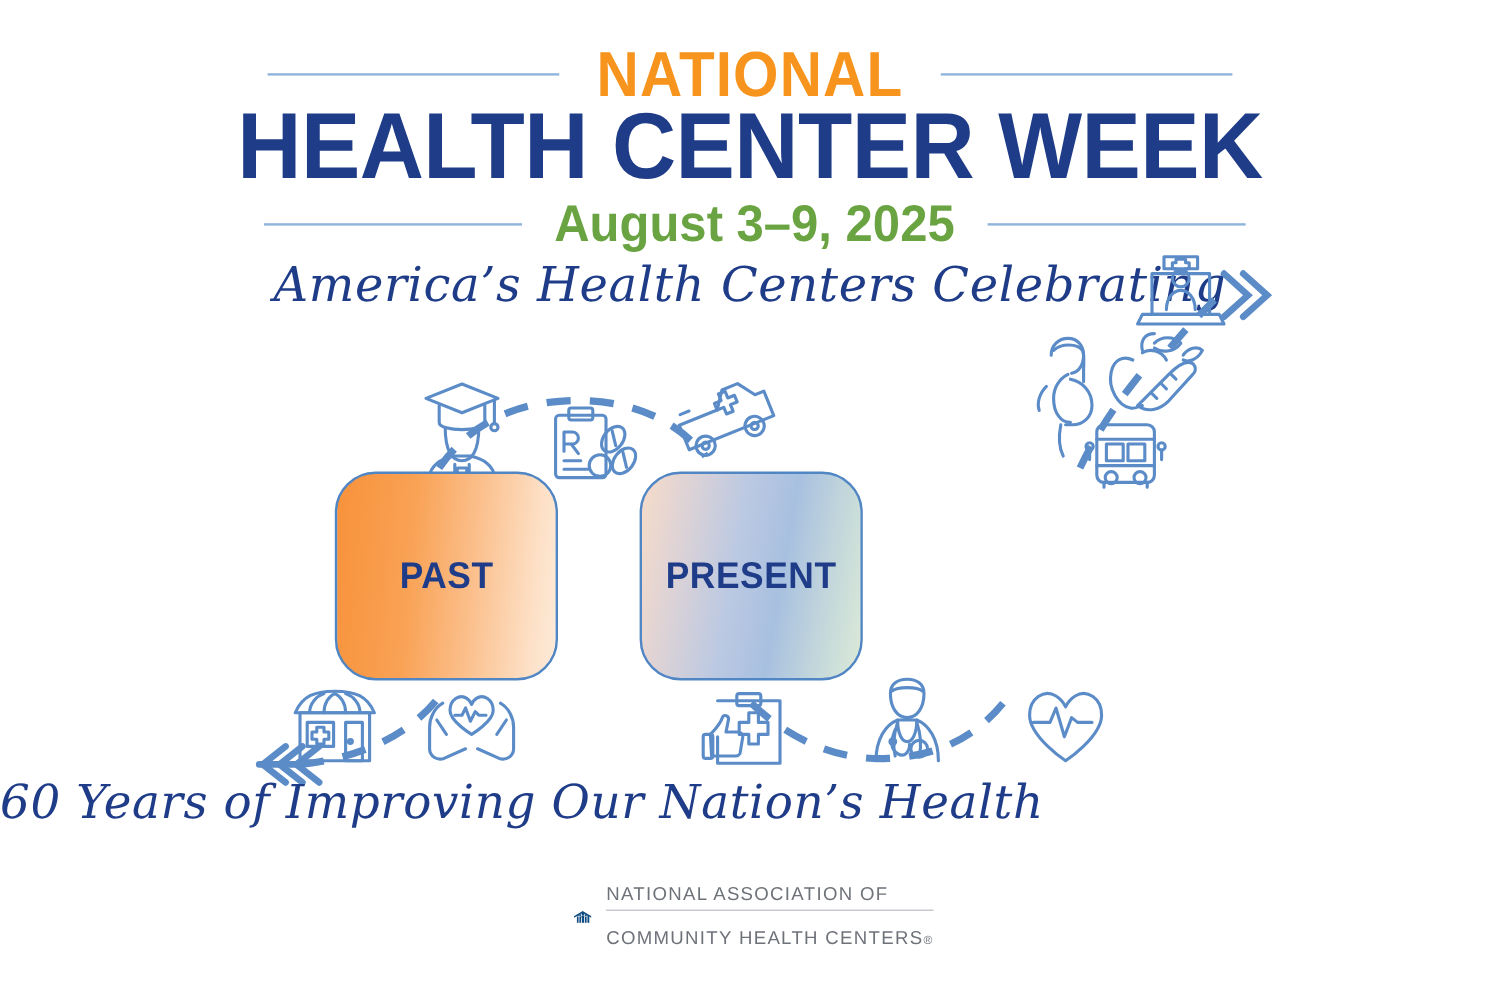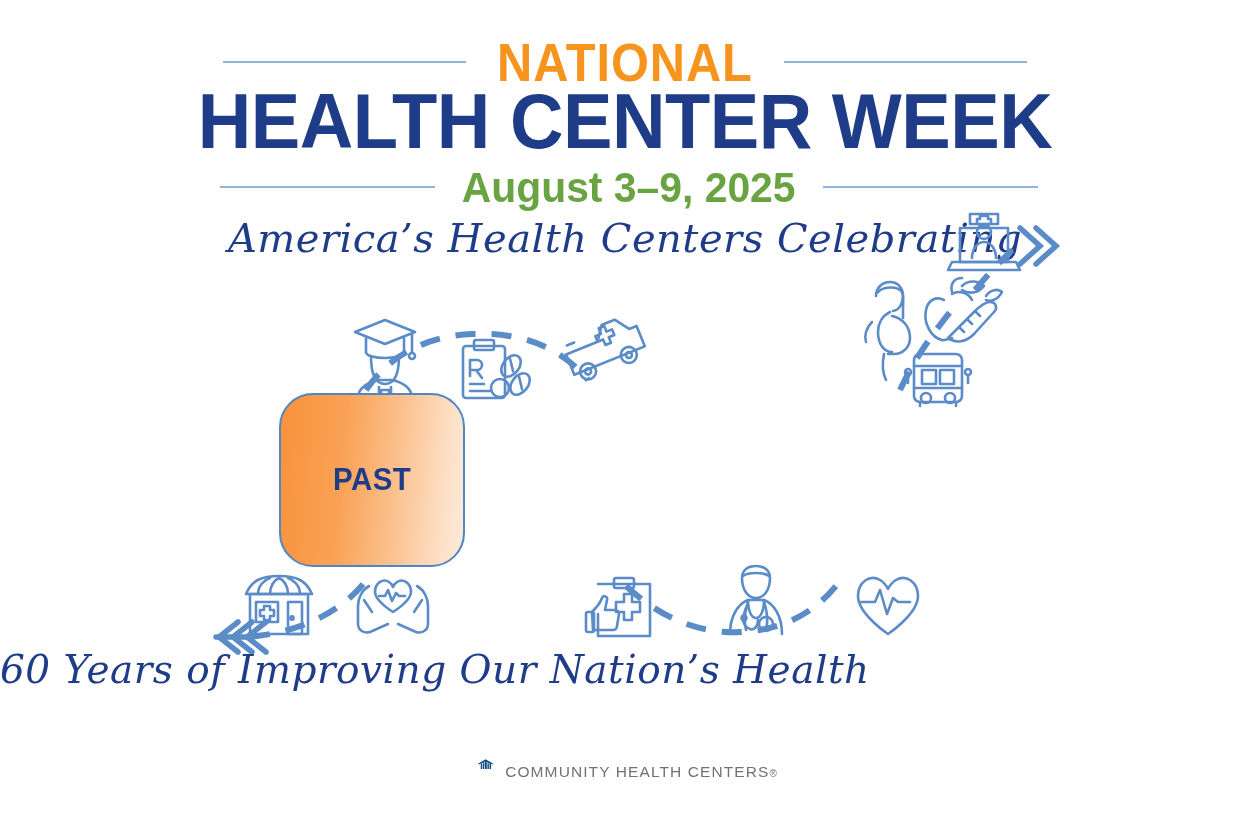--- a/index.html
+++ b/index.html
@@ -281,20 +281,23 @@
       <path d="M970 214 h28 v10 h-28 z"></path>
       <path d="M980 216 h8 v3 h3 v5 h-3 v3 h-8 v-3 h-3 v-5 h3 z"></path>
       <circle cx="984" cy="232" r="7"></circle>
       <path d="M972 258 C972 248 978 242 984 242 C990 242 996 248 996 258"></path>
     </g>
   </svg>
 
   <div class="boxes">
     <div class="tbox" id="box-past">
       <span>PAST</span>
+    </div>
+    <div class="tbox" id="box-present">
+      <span>PRESENT</span>
     </div>
   </div>
 
   <div class="script tagline-bottom">60 Years of Improving Our Nation’s Health</div>
 
   <div class="logo">
     <svg width="88" height="62" viewBox="0 0 88 62">
       <g fill="#0F4C81">
         <path d="M44 3 L86 28 L86 36 L44 13 L2 36 L2 28 Z"></path>
         <rect x="16" y="30" width="8" height="30"></rect>
@@ -303,17 +306,18 @@
         <circle cx="32" cy="24" r="5"></circle>
         <rect x="40" y="26" width="11" height="34"></rect>
         <circle cx="45.5" cy="18" r="7"></circle>
         <rect x="55" y="30" width="8" height="30"></rect>
         <circle cx="59" cy="24" r="5"></circle>
         <rect x="67" y="22" width="9" height="38"></rect>
       </g>
       <path d="M36 36 C36 28 44 24 52 28" fill="none" stroke="#0F4C81" stroke-width="3"></path>
     </svg>
     <div class="logo-text">
+      <div class="logo-l1">NATIONAL ASSOCIATION OF</div>
       <div class="logo-l2"><span>COMMUNITY HEALTH CENTERS</span><span class="reg">®</span></div>
     </div>
   </div>
 
 </div>
 
 </body></html>

